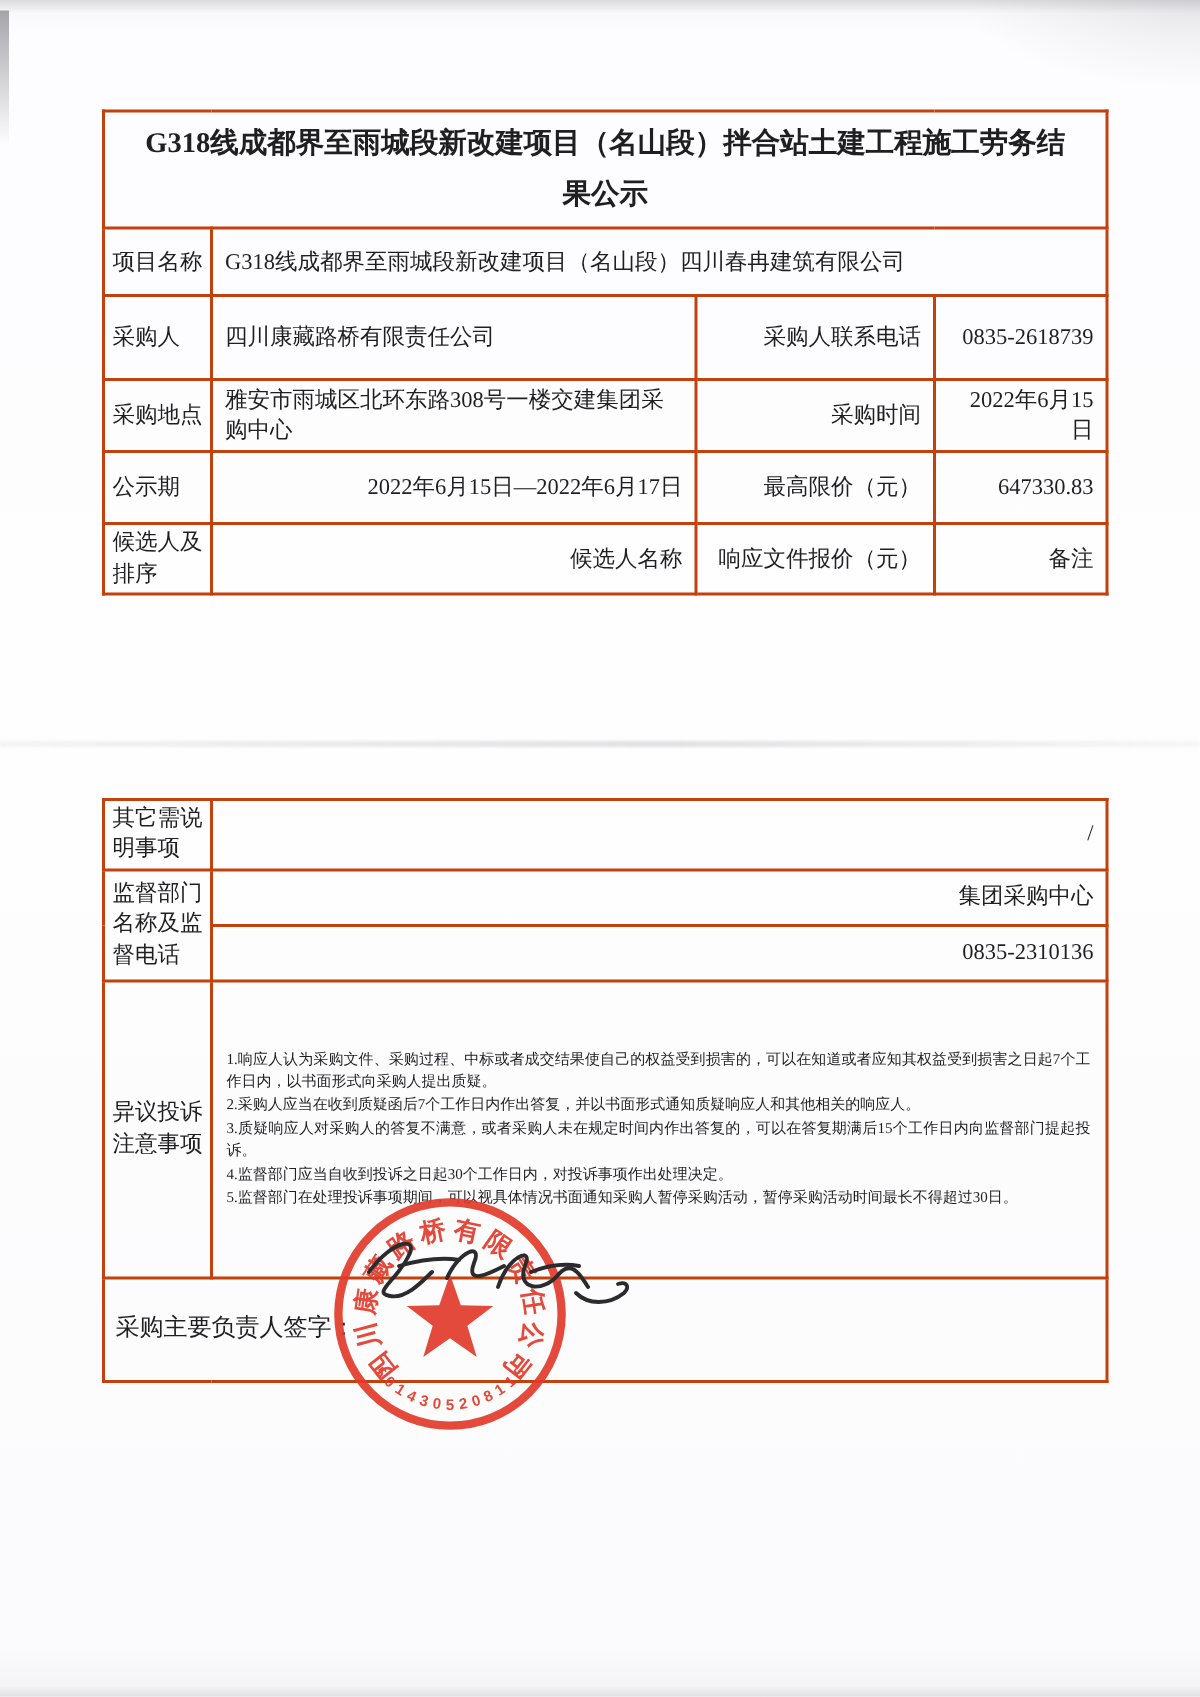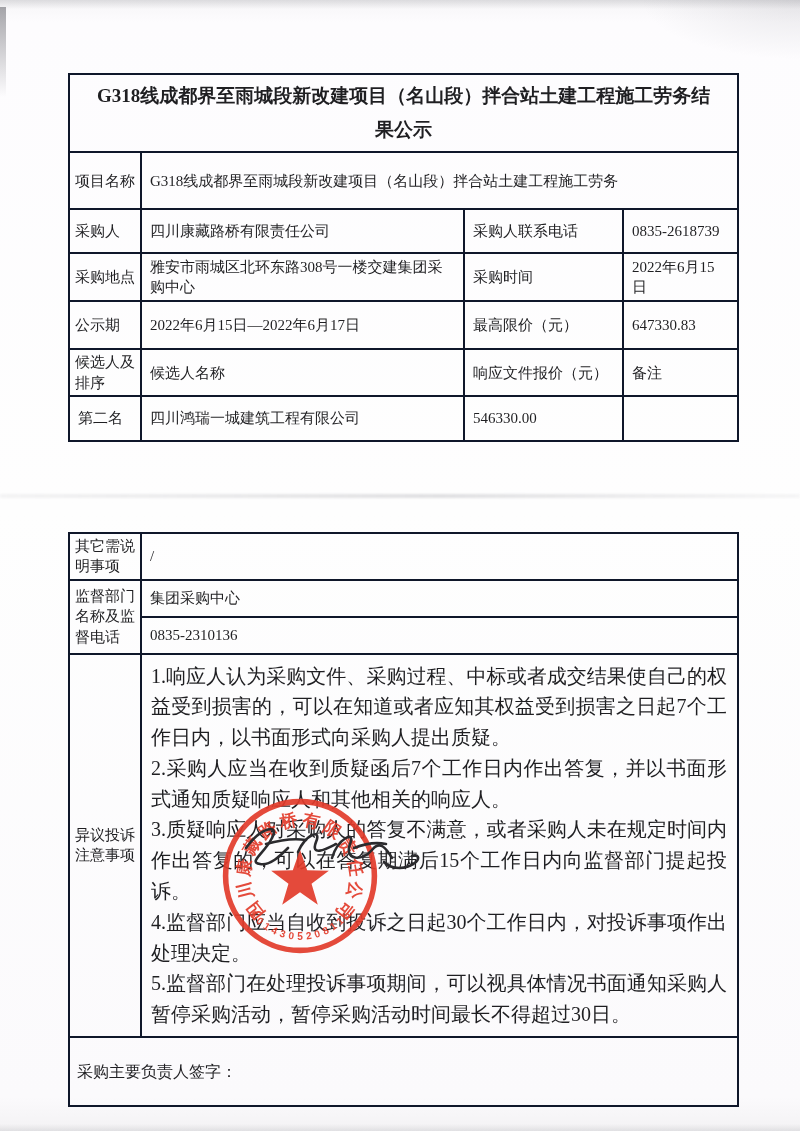--- a/index.html
+++ b/index.html
@@ -18,28 +18,28 @@
     background:linear-gradient(180deg, rgba(95,95,102,.55), rgba(210,210,214,0)); }
   .corner-shade { position:absolute; right:0; top:0; width:160px; height:60px;
     background:radial-gradient(ellipse at top right, rgba(140,140,148,.18), rgba(255,255,255,0) 70%); }
   .crease { position:absolute; left:0; top:494px; width:800px; height:4px;
     background:linear-gradient(90deg, rgba(120,120,128,.08), rgba(105,105,115,.20) 55%, rgba(120,120,128,.06));
     filter:blur(1px); }
   .edge-bottom { position:absolute; left:0; bottom:0; width:800px; height:7px;
     background:linear-gradient(0deg, rgba(150,150,156,.20), rgba(255,255,255,0)); }
 
   table { border-collapse:collapse; table-layout:fixed; position:absolute; background:transparent; }
-  td { border:2px solid #0f172a; color:#1f1f22; padding:2px 8px; font-size:15px;
+  td { border:2px solid #c2410c; color:#1f1f22; padding:2px 8px; font-size:15px;
        line-height:1.35; vertical-align:middle; overflow:hidden; word-break:break-all; }
   .t1 { left:68px; top:73px; width:669px; }
   .t2 { left:68px; top:532px; width:669px; }
   .title-cell { font-size:19px; font-weight:bold; text-align:center; line-height:1.8; padding:4px 18px; }
-  .center { text-align:left; }
+  .center { text-align:right; }
   .label-cell { padding:2px 5px; }
-  .notice-cell { font-size:20px; padding:6px 10px 6px 9px; line-height:1.54; text-align:justify; }
+  .notice-cell { font-size:10px; padding:6px 10px 6px 9px; line-height:1.54; text-align:justify; }
   .notice-item { margin:0; }
   .sig-cell { font-size:16px; padding-left:7px; }
 
   .stamp { position:absolute; left:218px; top:794px; width:164px; height:164px;
            opacity:.92; pointer-events:none; }
   .stamp text { font-family:"Liberation Sans","DejaVu Sans",sans-serif; font-weight:bold; }
   .signature { position:absolute; left:236px; top:818px; width:200px; height:72px; pointer-events:none; }
 </style>
 </head>
 <body>
@@ -55,25 +55,25 @@
   <colgroup>
       <col style="width:72px">
       <col style="width:323px">
       <col style="width:159px">
       <col style="width:115px">
     </colgroup>
   <tbody>
       <tr style="height:75px">
     <td colspan="4" class="title-cell">G318线成都界至雨城段新改建项目（名山段）拌合站土建工程施工劳务结果公示</td>
   </tr>
-  <tr style="height:57px">
+  <tr style="height:45px">
     <td class="label-cell">项目名称</td>
-    <td colspan="3">G318线成都界至雨城段新改建项目（名山段）拌合站土建工程施工劳务</td>
+    <td colspan="3">G318线成都界至雨城段新改建项目（名山段）四川春冉建筑有限公司</td>
   </tr>
-  <tr style="height:44px">
+  <tr style="height:56px">
     <td class="label-cell">采购人</td>
     <td>四川康藏路桥有限责任公司</td>
     <td class="center">采购人联系电话</td>
     <td class="center">0835-2618739</td>
   </tr>
   <tr style="height:48px">
     <td class="label-cell">采购地点</td>
     <td>雅安市雨城区北环东路308号一楼交建集团采购中心</td>
     <td class="center">采购时间</td>
     <td class="center">2022年6月15日</td>
@@ -82,26 +82,20 @@
     <td class="label-cell">公示期</td>
     <td class="center">2022年6月15日—2022年6月17日</td>
     <td class="center">最高限价（元）</td>
     <td class="center">647330.83</td>
   </tr>
   <tr style="height:32px">
     <td class="label-cell">候选人及排序</td>
     <td class="center">候选人名称</td>
     <td class="center">响应文件报价（元）</td>
     <td class="center">备注</td>
-  </tr>
-  <tr style="height:45px">
-    <td class="center">第二名</td>
-    <td class="center">四川鸿瑞一城建筑工程有限公司</td>
-    <td class="center">546330.00</td>
-    <td class="center"></td>
   </tr>
 </tbody>
   </table>
 
 <table class="t2">
   <colgroup>
       <col style="width:72px">
       <col style="width:597px">
     </colgroup>
   <tbody>

